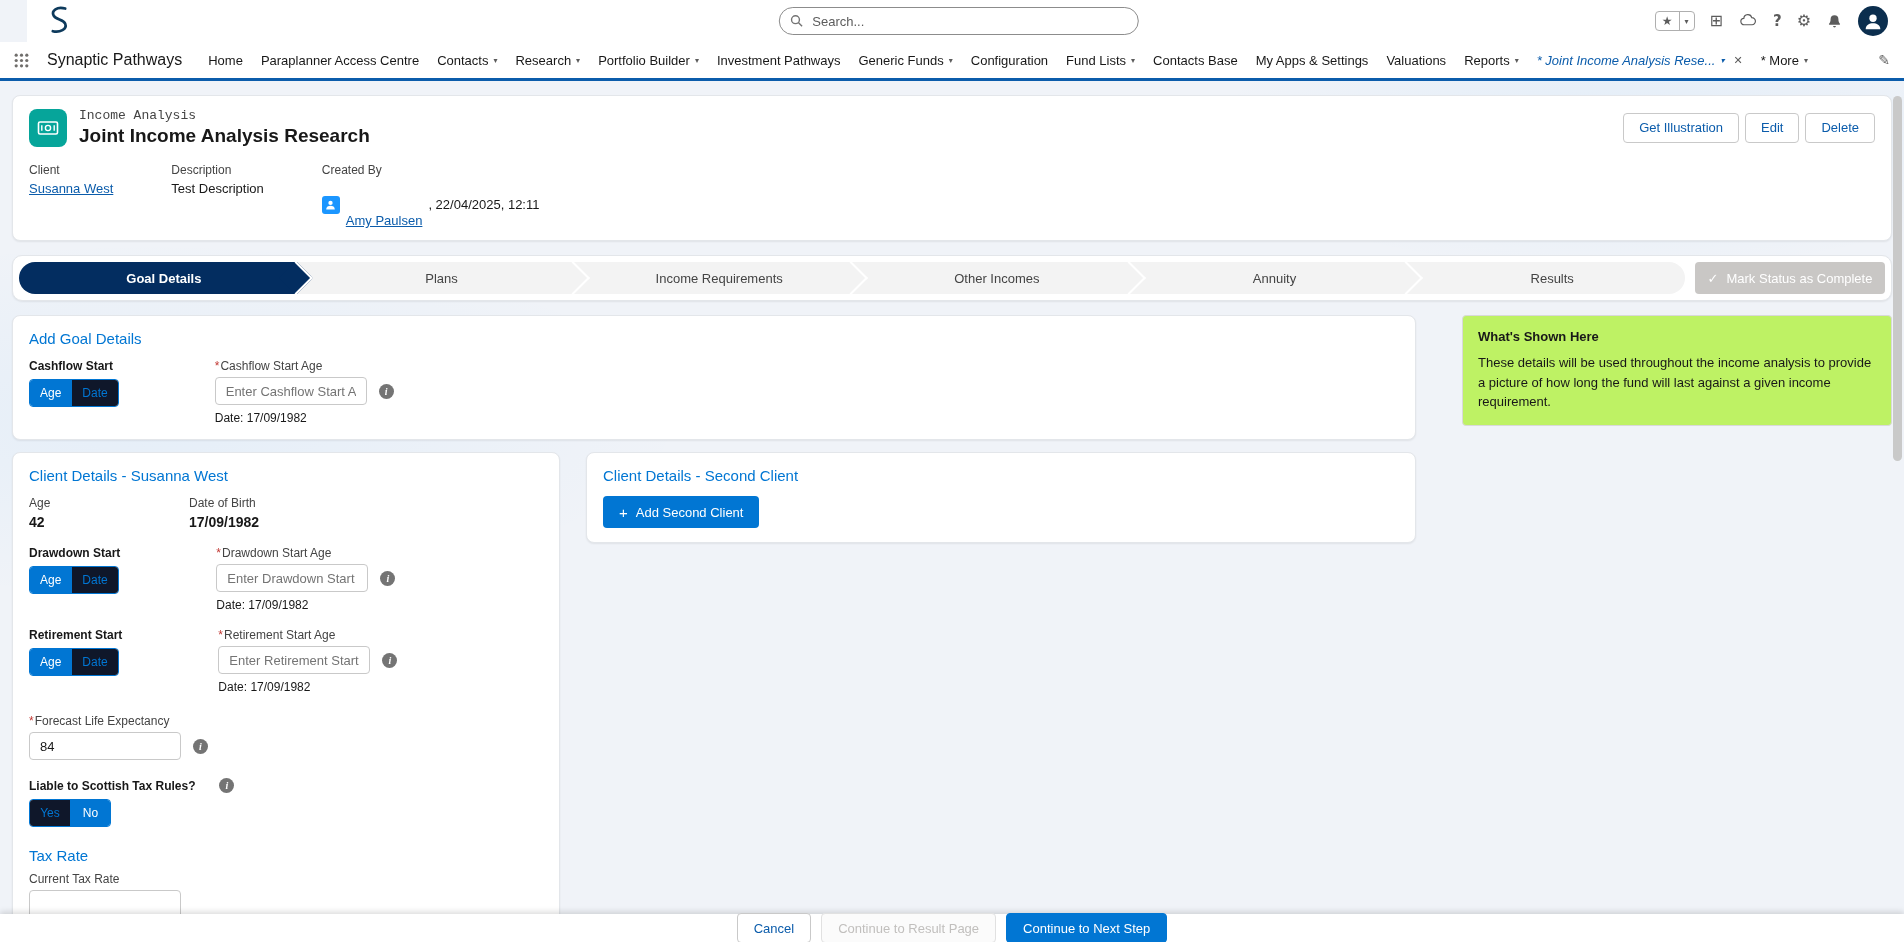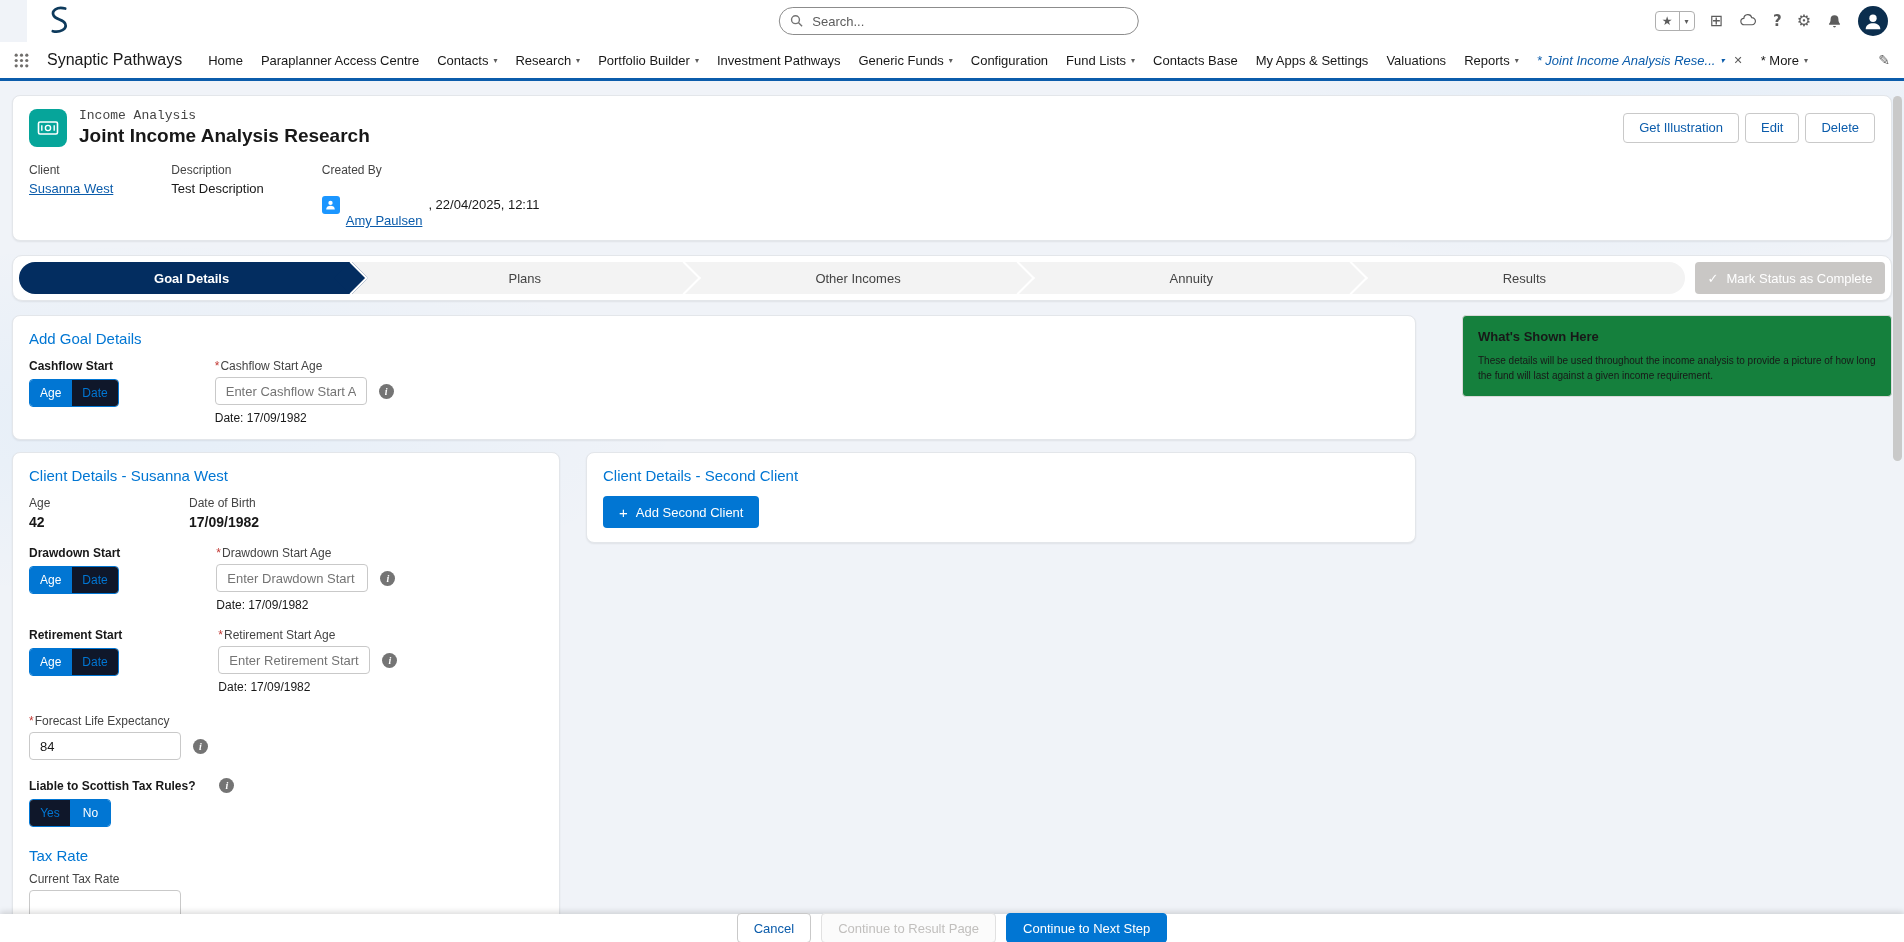--- a/index.html
+++ b/index.html
@@ -91,23 +91,23 @@
   .grid2 .col { width:160px; }
   .val-bold { font-size:14px; font-weight:700; margin-top:4px; }
   .group { margin-top:16px; }
   .inline-label { display:flex; align-items:center; gap:24px; }
   .cut { margin-top:18px; }
   
   .btn-brand { height:32px; padding:0 16px; border:none; border-radius:4px; background:#0176d3; color:#fff;
     display:inline-flex; align-items:center; gap:8px; font-size:13px; }
   .btn-brand .plus { font-size:15px; }
   
-  .info-card { background:#15803d; border:1px solid #d9d9d9; border-radius:4px; padding:13px 15px; }
+  .info-card { background:#bef264; border:1px solid #d9d9d9; border-radius:4px; padding:13px 15px; }
   .info-title { font-size:13px; font-weight:700; }
-  .info-body { font-size:10px; line-height:1.5; margin-top:9px; color:#181818; }
+  .info-body { font-size:13px; line-height:1.5; margin-top:9px; color:#181818; }
   
   .footer { position:fixed; left:0; right:0; bottom:0; height:28px; background:#fff;
     box-shadow:0 -2px 6px rgba(0,0,0,0.15); display:flex; align-items:center; justify-content:center; gap:10px; z-index:40; }
   .btn-cancel { height:30px; padding:0 16px; border:1px solid #c9c9c9; background:#fff; color:#0b5cab; }
   .btn-disabled { height:30px; padding:0 16px; border:1px solid #e1e1e1; background:#fbfbfb; color:#c1bfbd; cursor:default; }
   .btn-primary { height:30px; padding:0 16px; border:1px solid #0176d3; background:#0176d3; color:#fff; }
   
   .vscroll { position:fixed; right:2px; top:96px; bottom:52px; width:9px; }
   .vscroll .thumb { position:absolute; top:0; width:9px; height:46%; background:#c9c9c9; border-radius:5px; }
 </style>
@@ -279,20 +279,23 @@
 
 <div class="path-wrap">
   <div class="path-steps">
     <div class="step current">
         <span>Goal Details</span>
       </div>
     <div class="step">
         <span>Plans</span>
       </div>
     <div class="step">
+        <span>Income Requirements</span>
+      </div>
+    <div class="step">
         <span>Other Incomes</span>
       </div>
     <div class="step">
         <span>Annuity</span>
       </div>
     <div class="step">
         <span>Results</span>
       </div>
   </div>
   <button class="mark-btn">

